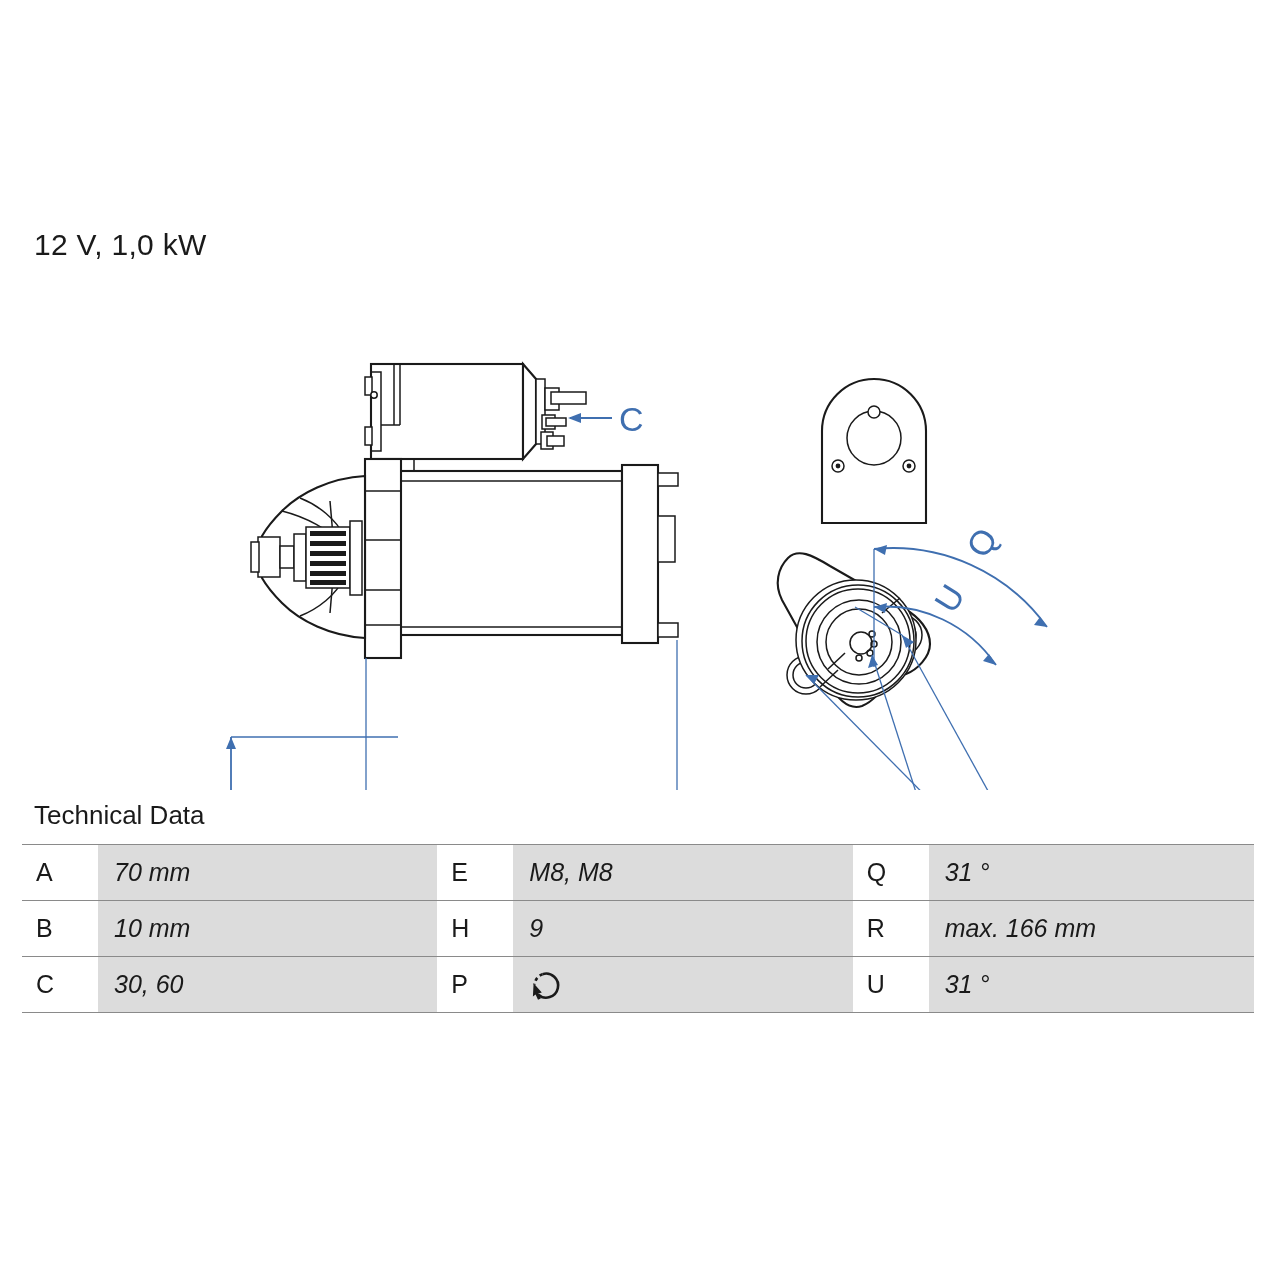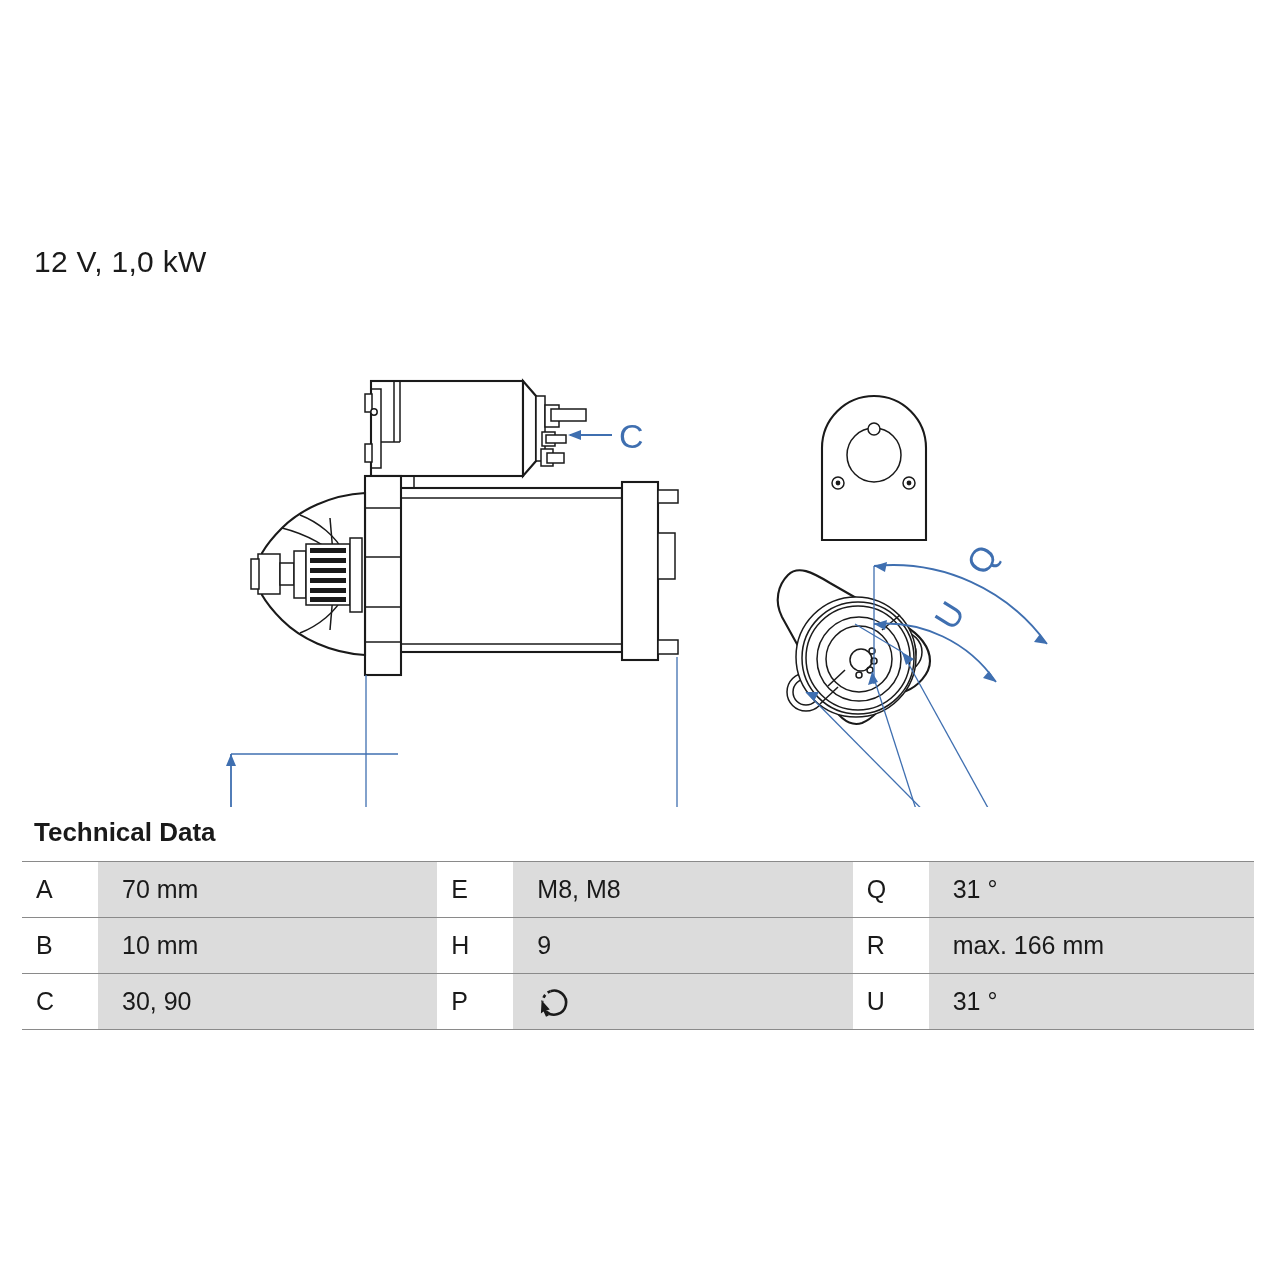--- a/index.html
+++ b/index.html
@@ -9,21 +9,21 @@
   }
   body {
     width: 1280px;
     height: 1280px;
     position: relative;
     font-family: "Liberation Sans", sans-serif;
     overflow: hidden;
   }
   #page-root {
     position: absolute;
-    left: 0; top: 17px;
+    left: 0; top: 0;
     width: 1280px;
     height: 1120px;
   }
   .spec-title {
     position: absolute;
     left: 34px;
     top: 228px;
     font-size: 30px;
     font-weight: 400;
     color: #1a1a1a;
@@ -38,21 +38,21 @@
     height: 535px;
   }
   .drawing-area svg {
     display: block;
   }
   .table-heading {
     position: absolute;
     left: 34px;
     top: 800px;
     font-size: 26px;
-    font-weight: bold;
+    font-weight: normal;
     color: #1a1a1a;
     white-space: nowrap;
   }
   .data-table {
     position: absolute;
     left: 22px;
     top: 844px;
     width: 1232px;
     border-collapse: collapse;
     table-layout: fixed;
@@ -72,21 +72,22 @@
     border-top: none;
   }
   td.key-cell {
     background: #ffffff;
     width: 52px;
     padding-left: 14px;
     padding-right: 10px;
   }
   td.val-cell {
     background: #dcdcdc;
-    padding-left: 24px;
+    padding-left: 16px;
+    font-style: italic;
   }
   td.gap-cell {
     background: #dcdcdc;
     width: 14px;
   }
   .rot-icon-wrap {
     display: inline-block;
     width: 34px;
     height: 34px;
     vertical-align: middle;
@@ -370,21 +371,21 @@
         <td class="val-cell">10 mm</td>
         <td class="gap-cell"></td>
         <td class="key-cell">H</td>
         <td class="val-cell">9</td>
         <td class="gap-cell"></td>
         <td class="key-cell">R</td>
         <td class="val-cell">max. 166 mm</td>
       </tr>
       <tr>
         <td class="key-cell">C</td>
-        <td class="val-cell">30, 90</td>
+        <td class="val-cell">30, 60</td>
         <td class="gap-cell"></td>
         <td class="key-cell">P</td>
         <td class="val-cell">
           <span class="rot-icon-wrap">
             <svg width="34" height="34" viewBox="0 0 34 34" xmlns="http://www.w3.org/2000/svg">
 
               <path d="M13.5 5.2 A 12 12 0 1 1 9.0 25.5" fill="none" stroke="#1a1a1a" stroke-width="2.6" stroke-linecap="butt"></path>
 
               <path d="M13.5 5.2 A 12 12 0 0 0 5.6 15.5" fill="none" stroke="#1a1a1a" stroke-width="2.6" stroke-dasharray="3.2 3.2" stroke-linecap="butt"></path>
 

